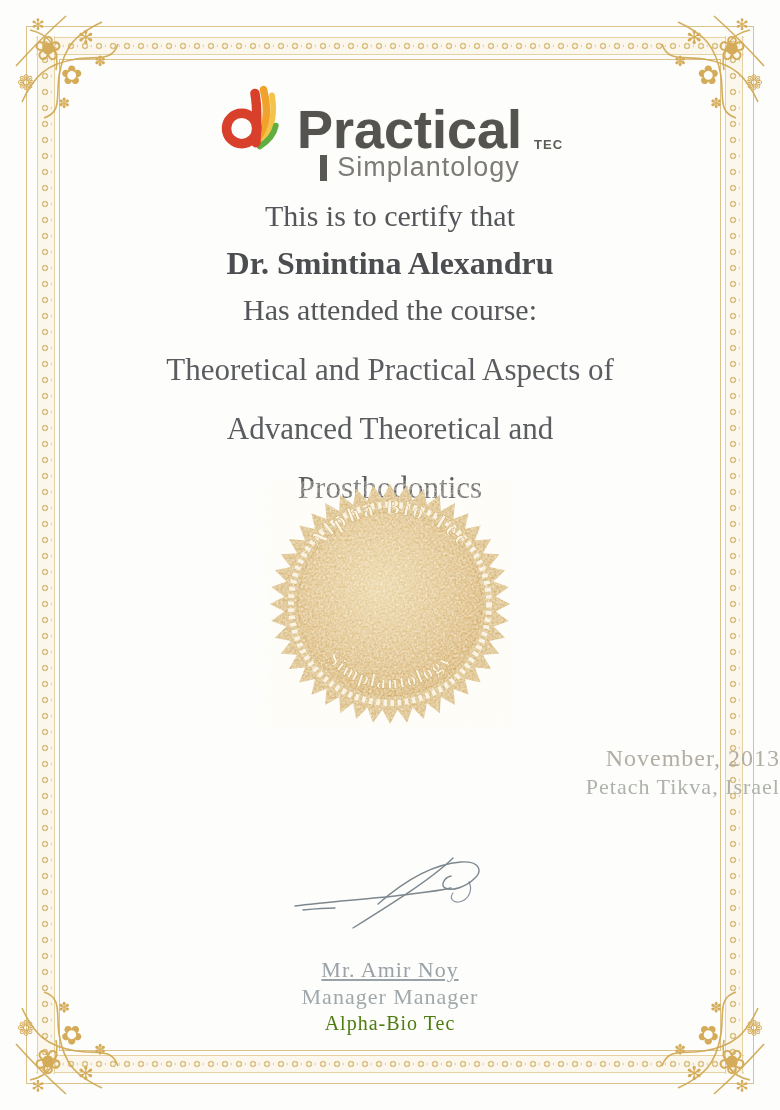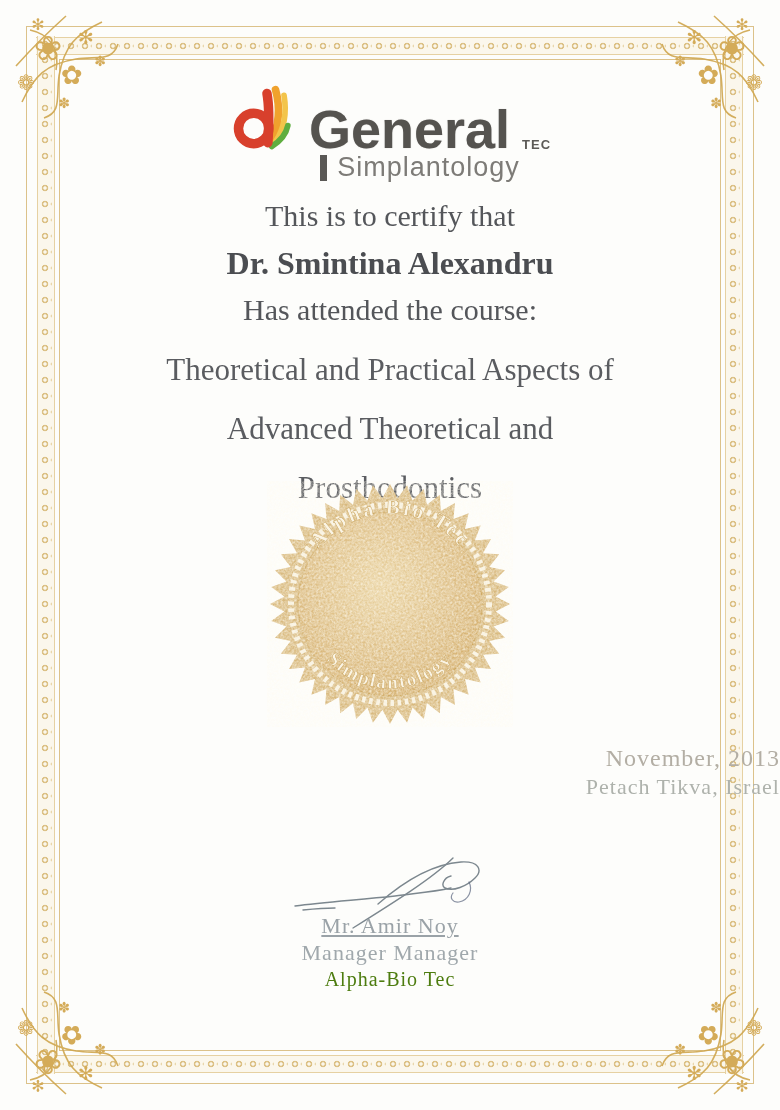--- a/index.html
+++ b/index.html
@@ -80,21 +80,21 @@
   .date-block{
     position:absolute;top:744px;left:0;right:0;text-align:right;
     color:#b3aea4;
   }
   .date-line{font-size:24px;line-height:29px;letter-spacing:1px;}
   .loc-line{font-size:22px;line-height:28px;letter-spacing:1px;color:#aeb2ac;}
 
   
   .sig{position:absolute;top:848px;left:50%;transform:translateX(calc(-50% + 18px));width:250px;height:85px;}
   .signer-block{
-    position:absolute;top:912px;left:0;right:0;text-align:center;
+    position:absolute;top:956px;left:0;right:0;text-align:center;
     font-size:22px;line-height:27px;color:#9aa2a7;
   }
   .signer-name{text-decoration:underline;letter-spacing:1px;}
   .signer-title{letter-spacing:1px;color:#a0a8ac;}
   .signer-company{font-size:20px;letter-spacing:1px;color:#4d7c0f;}
 </style>
 </head>
 <body>
 
 <div class="page">
@@ -185,21 +185,21 @@
 
   <div class="logo">
     <div class="logo-row">
       <svg class="logo-mark" viewBox="0 0 74 78" aria-hidden="true">
         <path d="M47,8 C52,26 51,46 42,64" stroke="#f0a22d" stroke-width="8" fill="none" stroke-linecap="round"></path>
         <path d="M56,14 C59,32 57,48 47,63" stroke="#f3c44a" stroke-width="6" fill="none" stroke-linecap="round"></path>
         <path d="M60,46 C58,56 51,63 43,68" stroke="#5fae3f" stroke-width="6" fill="none" stroke-linecap="round"></path>
         <circle cx="24" cy="49" r="16" stroke="#d8402c" stroke-width="10" fill="none"></circle>
         <path d="M38,12 C41,28 40,48 39,64" stroke="#d8402c" stroke-width="10" fill="none" stroke-linecap="round"></path>
       </svg>
-      <span class="logo-word">General</span>
+      <span class="logo-word">Practical</span>
       <span class="logo-tec">TEC</span>
     </div>
     <div class="logo-tagline">
       <span class="bar"></span>
       <span>Simplantology</span>
     </div>
   </div>
 
   <div class="cert-text">
     <div class="line-certify">This is to certify that</div>

